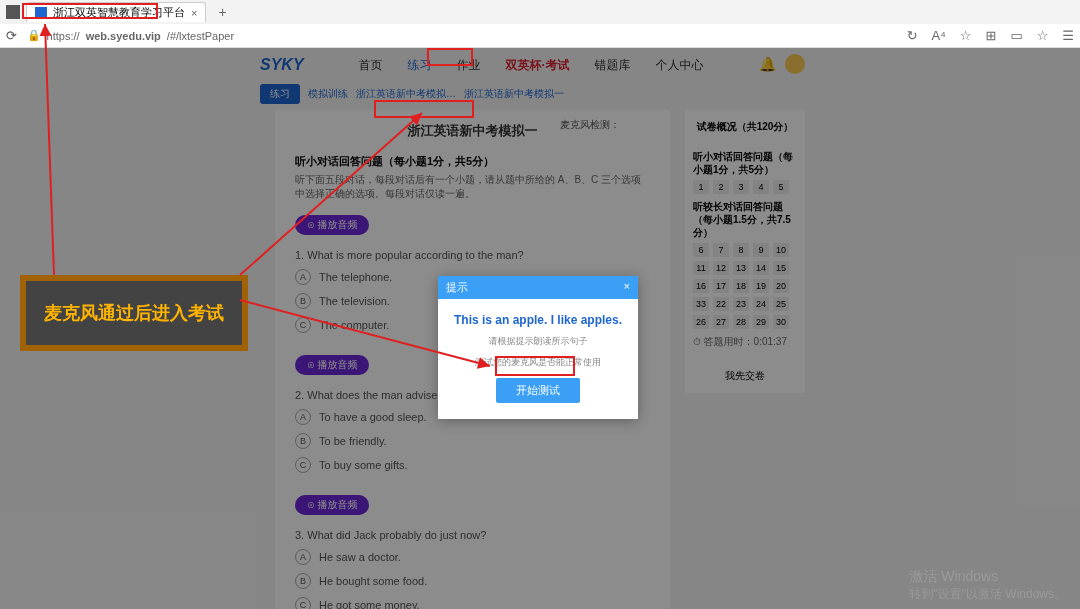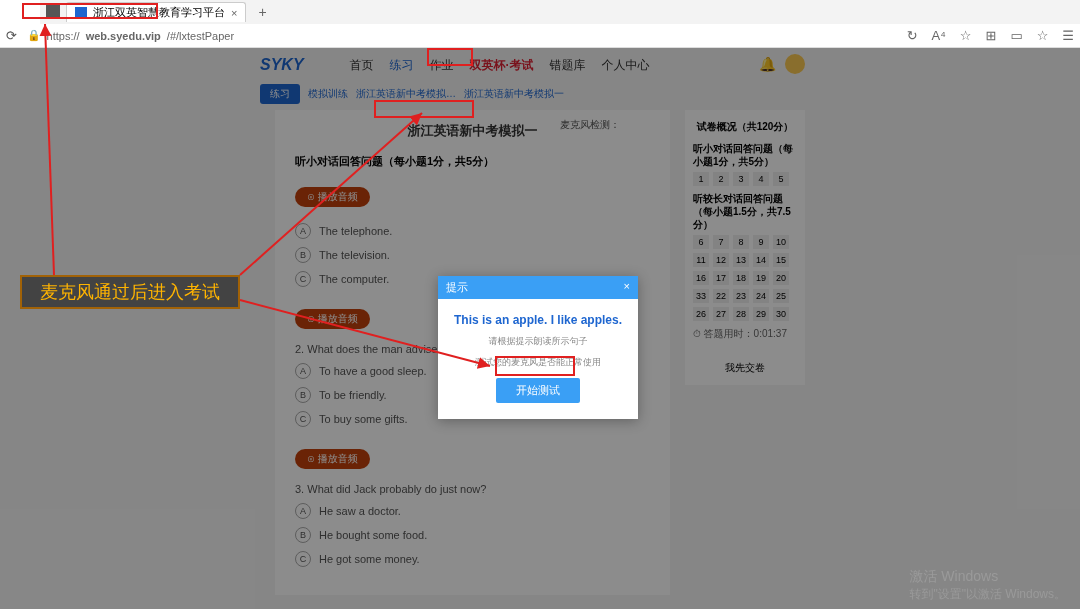--- a/index.html
+++ b/index.html
@@ -1,80 +1,80 @@
 <!DOCTYPE html>
 <html><head>
 <meta charset="utf-8">
 <style>
 * { margin: 0; padding: 0; box-sizing: border-box; font-family: "Microsoft YaHei", Arial, sans-serif; }
 body { width: 1080px; height: 609px; overflow: hidden; background: #fff; position: relative; }
 
 
-.browser-top { height: 20px; background: #f3f3f3; display: flex; align-items: center; padding: 12px 6px; font-size: 11px; margin-left: 40px; }
+.browser-top { height: 20px; background: #f3f3f3; display: flex; align-items: center; padding: 12px 6px; font-size: 11px; }
 .win-icon { width: 14px; height: 14px; background: #555; margin-right: 6px; }
 .tab { background: #fff; border: 1px solid #ccc; border-bottom: none; padding: 2px 8px; display: flex; align-items: center; gap: 6px; border-radius: 3px 3px 0 0; }
 .favicon { width: 12px; height: 12px; background: #1e66d0; }
 .tab-close { color: #666; cursor: pointer; }
 .new-tab { margin-left: 6px; color: #666; padding: 0 6px; font-size: 14px; }
 
 .addr-bar { height: 24px; background: #fff; border-bottom: 1px solid #ddd; display: flex; align-items: center; padding: 0 6px; gap: 10px; font-size: 11px; }
 .nav-icn { color: #555; font-size: 13px; }
 .url-box { flex: 1; display: flex; align-items: center; gap: 6px; color: #666; }
 .url-lock { color: #555; }
 .addr-right { display: flex; gap: 14px; color: #666; font-size: 13px; }
 
 
 .page { position: relative; width: 1080px; height: 565px; background: #f5f5f5; }
 
-.header { position: absolute; left: 260px; top: 0; width: 560px; height: 34px; display: flex; align-items: center; gap: 16px; font-size: 12px; }
+.header { position: absolute; left: 260px; top: 0; width: 560px; height: 34px; display: flex; align-items: center; gap: 25px; font-size: 12px; }
 .logo { color: #1e66d0; font-weight: bold; font-size: 16px; font-style: italic; margin-right: 30px; }
 .nav-item { color: #333; }
 .nav-item.active { color: #1e66d0; }
 .nav-item.red { color: #d23; font-weight: bold; }
 .bell-area { position: absolute; right: 275px; top: 6px; display: flex; gap: 8px; align-items: center; }
 .bell { color: #888; font-size: 14px; }
 .avatar { width: 20px; height: 20px; border-radius: 50%; background: #f9c853; }
 
 .breadcrumb { position: absolute; left: 260px; top: 36px; display: flex; align-items: center; gap: 8px; font-size: 10px; }
 .bc-badge { background: #1e66d0; color: #fff; padding: 3px 10px; border-radius: 3px; }
 .bc-link { color: #1e66d0; }
 
 .main-card { position: absolute; left: 275px; top: 62px; width: 395px; background: #fff; padding: 12px 20px 20px; }
 .paper-title { font-size: 13px; font-weight: bold; color: #333; text-align: center; margin-bottom: 4px; }
 .mic-check { position: absolute; left: 560px; top: 70px; font-size: 10px; color: #555; }
 .section-title { font-size: 11px; font-weight: bold; margin: 14px 0 4px; }
 .section-desc { font-size: 10px; color: #666; }
-.audio-btn { display: inline-block; background: #c2410c; color: #fff; font-size: 10px; padding: 3px 12px; border-radius: 10px; margin: 14px 0 8px; }
+.audio-btn { display: inline-block; background: #6d28d9; color: #fff; font-size: 10px; padding: 3px 12px; border-radius: 10px; margin: 14px 0 8px; font-family: Liberation Serif, serif; }
 .q-text { font-size: 11px; color: #555; margin: 6px 0; }
 .opt { font-size: 11px; color: #555; margin: 8px 0; display: flex; align-items: center; gap: 8px; }
 .opt-letter { display: inline-flex; width: 16px; height: 16px; border: 1px solid #aaa; border-radius: 50%; align-items: center; justify-content: center; font-size: 9px; }
 
 .side-card { position: absolute; left: 685px; top: 62px; width: 120px; background: #fff; padding: 10px 8px; font-size: 10px; }
-.side-title { text-align: center; font-weight: bold; margin-bottom: 8px; }
+.side-title { text-align: center; font-weight: bold; margin-bottom: 16px; }
 .side-sec { font-weight: bold; margin: 6px 0 4px; line-height: 1.3; }
 .num-row { display: flex; gap: 4px; margin: 4px 0; }
 .num { width: 16px; height: 14px; background: #eee; display: flex; align-items: center; justify-content: center; font-size: 9px; }
 .timer { color: #666; margin-top: 6px; }
 .submit-row { text-align: center; margin-top: 20px; font-size: 10px; }
 
 
 .modal { position: absolute; left: 438px; top: 228px; width: 200px; background: #fff; box-shadow: 0 2px 12px rgba(0,0,0,.3); z-index: 50; }
 .modal-head { background: #3a9ff5; color: #fff; font-size: 11px; padding: 4px 8px; display: flex; justify-content: space-between; }
 .modal-close { cursor: pointer; }
 .modal-body { padding: 14px 10px 16px; text-align: center; }
 .modal-sentence { color: #1e66d0; font-weight: bold; font-size: 12px; }
 .modal-hint { font-size: 9px; color: #888; margin-top: 8px; line-height: 1.4; }
 .modal-btn { display: inline-block; background: #3a9ff5; color: #fff; font-size: 11px; padding: 5px 20px; margin-top: 10px; border-radius: 2px; }
 
 
 .dim { position: absolute; inset: 0; background: rgba(0,0,0,.45); z-index: 40; }
 
 
 .annot { position: absolute; border: 2px solid #e02020; z-index: 60; pointer-events: none; }
-.annot-label { position: absolute; border: 2px solid #a16207; background: rgba(0,0,0,.5); color: #ffb400; font-size: 18px; font-weight: normal; padding: 3px 18px; z-index: 60; }
+.annot-label { position: absolute; border: 6px solid #a16207; background: rgba(0,0,0,.5); color: #ffb400; font-size: 18px; font-weight: bold; padding: 20px 18px; z-index: 60; }
 svg.arrows { position: absolute; inset: 0; z-index: 61; pointer-events: none; }
 
 .watermark { position: absolute; right: 14px; bottom: 10px; text-align: left; color: #9a9a9a; font-size: 12px; z-index: 70; }
 .watermark .w1 { font-size: 14px; }
 </style>
 </head>
 <body>
 
 <div class="browser-top">
   <div class="win-icon"></div>
@@ -124,22 +124,24 @@
   <div class="breadcrumb">
     <span class="bc-badge">练习</span>
     <span class="bc-link">模拟训练</span>
     <span class="bc-link">浙江英语新中考模拟…</span>
     <span class="bc-link">浙江英语新中考模拟一</span>
   </div>
 
   <div class="main-card">
     <div class="paper-title">浙江英语新中考模拟一</div>
     <div class="section-title">听小对话回答问题（每小题1分，共5分）</div>
+    <div class="section-desc">听下面五段对话，每段对话后有一个小题，请从题中所给的 A、B、C 三个选项 中选择正确的选项。每段对话仅读一遍。</div>
     <span class="audio-btn">⊙ 播放音频</span>
 
+    <div class="q-text"><span>1.</span> <span>What is more popular according to the man?</span></div>
     <div class="opt">
         <span class="opt-letter">A</span>
         <span>The telephone.</span>
       </div>
     <div class="opt">
         <span class="opt-letter">B</span>
         <span>The television.</span>
       </div>
     <div class="opt">
         <span class="opt-letter">C</span>

